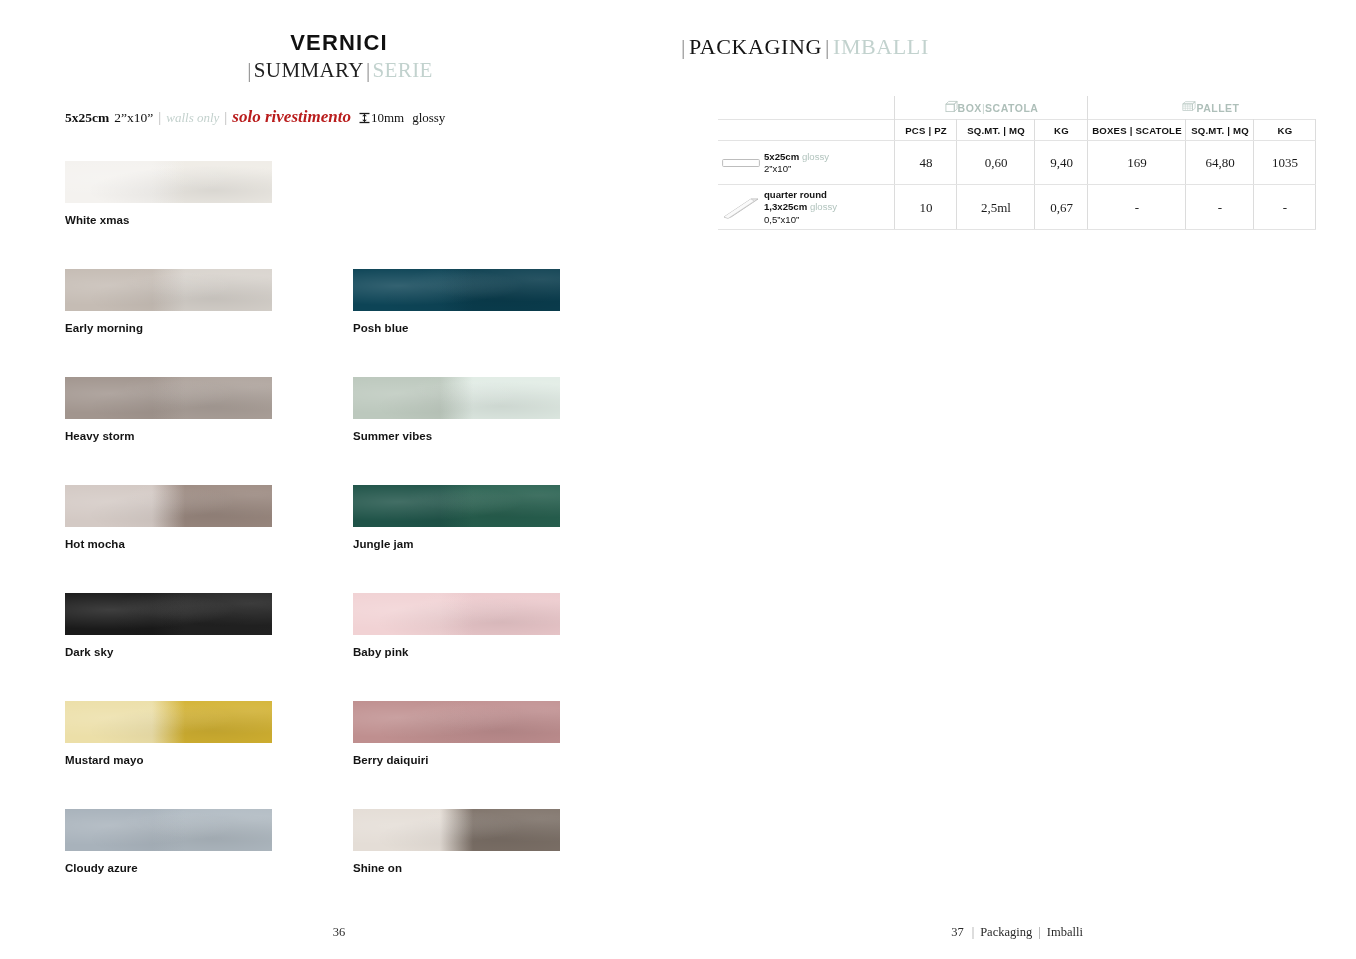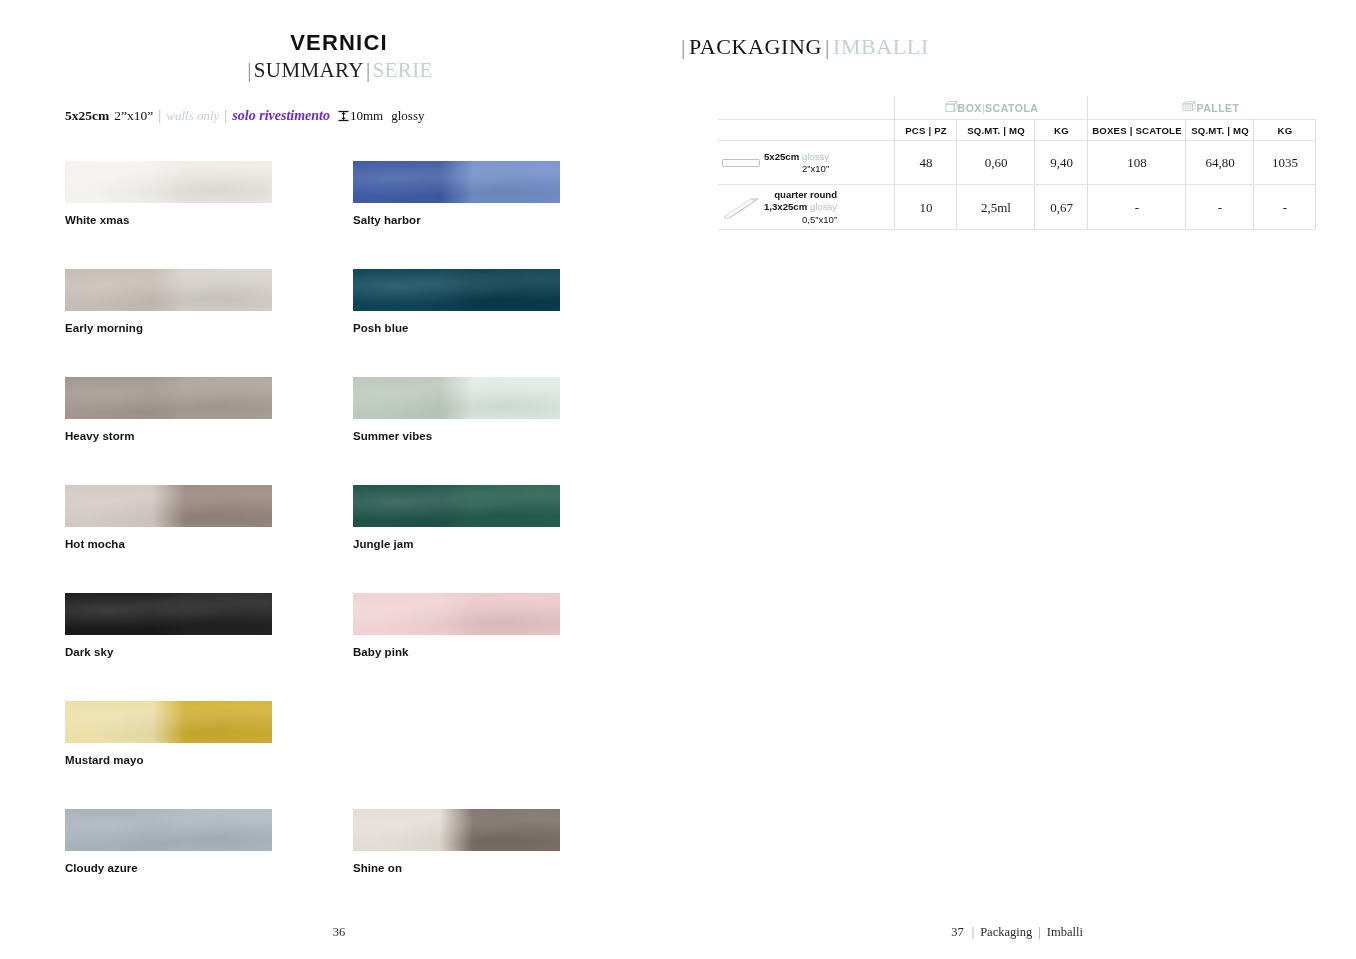--- a/index.html
+++ b/index.html
@@ -79,22 +79,22 @@
   .spec-line .walls {
     font-family: "Liberation Serif", serif;
     font-style: italic;
     font-size: 13px;
     color: #c3d1cd;
   }
   .spec-line .solo {
     font-family: "Liberation Serif", serif;
     font-style: italic;
     font-weight: bold;
-    font-size: 14px;
-    color: #6d28d9;
+    font-size: 17px;
+    color: #b91c1c;
   }
   .spec-line .thick-ico {
     display: inline-block;
     position: relative;
     width: 11px;
     height: 12px;
     vertical-align: -2px;
     margin-left: 8px;
     margin-right: 1px;
   }
@@ -259,21 +259,20 @@
     color: #1a1a1a;
   }
   .pk-prod {
     position: absolute;
     left: 0;
     top: 0;
     height: 100%;
     width: 177px;
     display: flex;
     align-items: center;
-    text-align: right;
   }
   .pk-prod-ico {
     width: 46px;
     flex: 0 0 46px;
     display: flex;
     align-items: center;
     justify-content: center;
   }
   .pk-prod-txt {
     font-size: 9.6px;
@@ -316,109 +315,109 @@
   <div class="swatch-grid">
     <div class="swatch-row">
       <div class="swatch-cell col0">
         <div class="swatch">
             <div class="tex" id="sw0" style="background: linear-gradient(90deg, rgb(244, 242, 239) 0%, rgb(244, 242, 239) 42%, rgb(239, 236, 230) 58%, rgb(239, 236, 230) 100%);">
               <div style="position: absolute; inset: 0px; background: radial-gradient(at 22% 40%, rgba(255, 255, 255, 0.16), rgba(255, 255, 255, 0) 55%), radial-gradient(at 72% 70%, rgba(0, 0, 0, 0.09), rgba(0, 0, 0, 0) 60%), radial-gradient(at 90% 25%, rgba(255, 255, 255, 0.12), rgba(255, 255, 255, 0) 50%);"></div>
             </div>
           </div>
         <div class="swatch-label">White xmas</div>
       </div>
+    </div>
+    <div class="swatch-row">
+      <div class="swatch-cell col0">
+        <div class="swatch">
+            <div class="tex" id="sw2" style="background: linear-gradient(90deg, rgb(197, 188, 180) 0%, rgb(197, 188, 180) 42%, rgb(216, 211, 205) 58%, rgb(216, 211, 205) 100%);">
+              <div style="position: absolute; inset: 0px; background: radial-gradient(at 22% 40%, rgba(255, 255, 255, 0.16), rgba(255, 255, 255, 0) 55%), radial-gradient(at 72% 70%, rgba(0, 0, 0, 0.09), rgba(0, 0, 0, 0) 60%), radial-gradient(at 90% 25%, rgba(255, 255, 255, 0.12), rgba(255, 255, 255, 0) 50%);"></div>
+            </div>
+          </div>
+        <div class="swatch-label">Early morning</div>
+      </div>
       <div class="swatch-cell col1">
         <div class="swatch">
-            <div class="tex" id="sw1" style="background: linear-gradient(90deg, rgb(62, 91, 163) 0%, rgb(62, 91, 163) 42%, rgb(116, 144, 204) 58%, rgb(116, 144, 204) 100%);">
-              <div style="position: absolute; inset: 0px; background: radial-gradient(at 22% 40%, rgba(255, 255, 255, 0.16), rgba(255, 255, 255, 0) 55%), radial-gradient(at 72% 70%, rgba(0, 0, 0, 0.09), rgba(0, 0, 0, 0) 60%), radial-gradient(at 90% 25%, rgba(255, 255, 255, 0.12), rgba(255, 255, 255, 0) 50%);"></div>
-            </div>
-          </div>
-        <div class="swatch-label">Salty harbor</div>
-      </div>
-    </div>
-    <div class="swatch-row">
-      <div class="swatch-cell col0">
-        <div class="swatch">
-            <div class="tex" id="sw2" style="background: linear-gradient(90deg, rgb(197, 188, 180) 0%, rgb(197, 188, 180) 42%, rgb(216, 211, 205) 58%, rgb(216, 211, 205) 100%);">
-              <div style="position: absolute; inset: 0px; background: radial-gradient(at 22% 40%, rgba(255, 255, 255, 0.16), rgba(255, 255, 255, 0) 55%), radial-gradient(at 72% 70%, rgba(0, 0, 0, 0.09), rgba(0, 0, 0, 0) 60%), radial-gradient(at 90% 25%, rgba(255, 255, 255, 0.12), rgba(255, 255, 255, 0) 50%);"></div>
-            </div>
-          </div>
-        <div class="swatch-label">Early morning</div>
+            <div class="tex" id="sw3" style="background: linear-gradient(90deg, rgb(13, 68, 86) 0%, rgb(13, 68, 86) 42%, rgb(10, 61, 78) 58%, rgb(10, 61, 78) 100%);">
+              <div style="position: absolute; inset: 0px; background: radial-gradient(at 22% 40%, rgba(255, 255, 255, 0.16), rgba(255, 255, 255, 0) 55%), radial-gradient(at 72% 70%, rgba(0, 0, 0, 0.09), rgba(0, 0, 0, 0) 60%), radial-gradient(at 90% 25%, rgba(255, 255, 255, 0.12), rgba(255, 255, 255, 0) 50%);"></div>
+            </div>
+          </div>
+        <div class="swatch-label">Posh blue</div>
+      </div>
+    </div>
+    <div class="swatch-row">
+      <div class="swatch-cell col0">
+        <div class="swatch">
+            <div class="tex" id="sw4" style="background: linear-gradient(90deg, rgb(161, 149, 142) 0%, rgb(161, 149, 142) 42%, rgb(173, 162, 155) 58%, rgb(173, 162, 155) 100%);">
+              <div style="position: absolute; inset: 0px; background: radial-gradient(at 22% 40%, rgba(255, 255, 255, 0.16), rgba(255, 255, 255, 0) 55%), radial-gradient(at 72% 70%, rgba(0, 0, 0, 0.09), rgba(0, 0, 0, 0) 60%), radial-gradient(at 90% 25%, rgba(255, 255, 255, 0.12), rgba(255, 255, 255, 0) 50%);"></div>
+            </div>
+          </div>
+        <div class="swatch-label">Heavy storm</div>
       </div>
       <div class="swatch-cell col1">
         <div class="swatch">
-            <div class="tex" id="sw3" style="background: linear-gradient(90deg, rgb(13, 68, 86) 0%, rgb(13, 68, 86) 42%, rgb(10, 61, 78) 58%, rgb(10, 61, 78) 100%);">
-              <div style="position: absolute; inset: 0px; background: radial-gradient(at 22% 40%, rgba(255, 255, 255, 0.16), rgba(255, 255, 255, 0) 55%), radial-gradient(at 72% 70%, rgba(0, 0, 0, 0.09), rgba(0, 0, 0, 0) 60%), radial-gradient(at 90% 25%, rgba(255, 255, 255, 0.12), rgba(255, 255, 255, 0) 50%);"></div>
-            </div>
-          </div>
-        <div class="swatch-label">Posh blue</div>
-      </div>
-    </div>
-    <div class="swatch-row">
-      <div class="swatch-cell col0">
-        <div class="swatch">
-            <div class="tex" id="sw4" style="background: linear-gradient(90deg, rgb(161, 149, 142) 0%, rgb(161, 149, 142) 42%, rgb(173, 162, 155) 58%, rgb(173, 162, 155) 100%);">
-              <div style="position: absolute; inset: 0px; background: radial-gradient(at 22% 40%, rgba(255, 255, 255, 0.16), rgba(255, 255, 255, 0) 55%), radial-gradient(at 72% 70%, rgba(0, 0, 0, 0.09), rgba(0, 0, 0, 0) 60%), radial-gradient(at 90% 25%, rgba(255, 255, 255, 0.12), rgba(255, 255, 255, 0) 50%);"></div>
-            </div>
-          </div>
-        <div class="swatch-label">Heavy storm</div>
+            <div class="tex" id="sw5" style="background: linear-gradient(90deg, rgb(188, 200, 189) 0%, rgb(188, 200, 189) 42%, rgb(225, 236, 229) 58%, rgb(225, 236, 229) 100%);">
+              <div style="position: absolute; inset: 0px; background: radial-gradient(at 22% 40%, rgba(255, 255, 255, 0.16), rgba(255, 255, 255, 0) 55%), radial-gradient(at 72% 70%, rgba(0, 0, 0, 0.09), rgba(0, 0, 0, 0) 60%), radial-gradient(at 90% 25%, rgba(255, 255, 255, 0.12), rgba(255, 255, 255, 0) 50%);"></div>
+            </div>
+          </div>
+        <div class="swatch-label">Summer vibes</div>
+      </div>
+    </div>
+    <div class="swatch-row">
+      <div class="swatch-cell col0">
+        <div class="swatch">
+            <div class="tex" id="sw6" style="background: linear-gradient(90deg, rgb(211, 201, 196) 0%, rgb(211, 201, 196) 42%, rgb(155, 137, 128) 58%, rgb(155, 137, 128) 100%);">
+              <div style="position: absolute; inset: 0px; background: radial-gradient(at 22% 40%, rgba(255, 255, 255, 0.16), rgba(255, 255, 255, 0) 55%), radial-gradient(at 72% 70%, rgba(0, 0, 0, 0.09), rgba(0, 0, 0, 0) 60%), radial-gradient(at 90% 25%, rgba(255, 255, 255, 0.12), rgba(255, 255, 255, 0) 50%);"></div>
+            </div>
+          </div>
+        <div class="swatch-label">Hot mocha</div>
       </div>
       <div class="swatch-cell col1">
         <div class="swatch">
-            <div class="tex" id="sw5" style="background: linear-gradient(90deg, rgb(188, 200, 189) 0%, rgb(188, 200, 189) 42%, rgb(225, 236, 229) 58%, rgb(225, 236, 229) 100%);">
-              <div style="position: absolute; inset: 0px; background: radial-gradient(at 22% 40%, rgba(255, 255, 255, 0.16), rgba(255, 255, 255, 0) 55%), radial-gradient(at 72% 70%, rgba(0, 0, 0, 0.09), rgba(0, 0, 0, 0) 60%), radial-gradient(at 90% 25%, rgba(255, 255, 255, 0.12), rgba(255, 255, 255, 0) 50%);"></div>
-            </div>
-          </div>
-        <div class="swatch-label">Summer vibes</div>
-      </div>
-    </div>
-    <div class="swatch-row">
-      <div class="swatch-cell col0">
-        <div class="swatch">
-            <div class="tex" id="sw6" style="background: linear-gradient(90deg, rgb(211, 201, 196) 0%, rgb(211, 201, 196) 42%, rgb(155, 137, 128) 58%, rgb(155, 137, 128) 100%);">
-              <div style="position: absolute; inset: 0px; background: radial-gradient(at 22% 40%, rgba(255, 255, 255, 0.16), rgba(255, 255, 255, 0) 55%), radial-gradient(at 72% 70%, rgba(0, 0, 0, 0.09), rgba(0, 0, 0, 0) 60%), radial-gradient(at 90% 25%, rgba(255, 255, 255, 0.12), rgba(255, 255, 255, 0) 50%);"></div>
-            </div>
-          </div>
-        <div class="swatch-label">Hot mocha</div>
-      </div>
+            <div class="tex" id="sw7" style="background: linear-gradient(90deg, rgb(31, 83, 72) 0%, rgb(31, 83, 72) 42%, rgb(39, 96, 79) 58%, rgb(39, 96, 79) 100%);">
+              <div style="position: absolute; inset: 0px; background: radial-gradient(at 22% 40%, rgba(255, 255, 255, 0.16), rgba(255, 255, 255, 0) 55%), radial-gradient(at 72% 70%, rgba(0, 0, 0, 0.09), rgba(0, 0, 0, 0) 60%), radial-gradient(at 90% 25%, rgba(255, 255, 255, 0.12), rgba(255, 255, 255, 0) 50%);"></div>
+            </div>
+          </div>
+        <div class="swatch-label">Jungle jam</div>
+      </div>
+    </div>
+    <div class="swatch-row">
       <div class="swatch-cell col1">
         <div class="swatch">
-            <div class="tex" id="sw7" style="background: linear-gradient(90deg, rgb(31, 83, 72) 0%, rgb(31, 83, 72) 42%, rgb(39, 96, 79) 58%, rgb(39, 96, 79) 100%);">
-              <div style="position: absolute; inset: 0px; background: radial-gradient(at 22% 40%, rgba(255, 255, 255, 0.16), rgba(255, 255, 255, 0) 55%), radial-gradient(at 72% 70%, rgba(0, 0, 0, 0.09), rgba(0, 0, 0, 0) 60%), radial-gradient(at 90% 25%, rgba(255, 255, 255, 0.12), rgba(255, 255, 255, 0) 50%);"></div>
-            </div>
-          </div>
-        <div class="swatch-label">Jungle jam</div>
-      </div>
-    </div>
-    <div class="swatch-row">
+            <div class="tex" id="sw9" style="background: linear-gradient(90deg, rgb(241, 210, 212) 0%, rgb(241, 210, 212) 42%, rgb(236, 201, 204) 58%, rgb(236, 201, 204) 100%);">
+              <div style="position: absolute; inset: 0px; background: radial-gradient(at 22% 40%, rgba(255, 255, 255, 0.16), rgba(255, 255, 255, 0) 55%), radial-gradient(at 72% 70%, rgba(0, 0, 0, 0.09), rgba(0, 0, 0, 0) 60%), radial-gradient(at 90% 25%, rgba(255, 255, 255, 0.12), rgba(255, 255, 255, 0) 50%);"></div>
+            </div>
+          </div>
+        <div class="swatch-label">Baby pink</div>
+      </div>
+      <div class="swatch-cell col0">
+        <div class="swatch">
+            <div class="tex" id="sw8" style="background: linear-gradient(90deg, rgb(26, 26, 26) 0%, rgb(26, 26, 26) 42%, rgb(34, 34, 34) 58%, rgb(34, 34, 34) 100%);">
+              <div style="position: absolute; inset: 0px; background: radial-gradient(at 22% 40%, rgba(255, 255, 255, 0.16), rgba(255, 255, 255, 0) 55%), radial-gradient(at 72% 70%, rgba(0, 0, 0, 0.09), rgba(0, 0, 0, 0) 60%), radial-gradient(at 90% 25%, rgba(255, 255, 255, 0.12), rgba(255, 255, 255, 0) 50%);"></div>
+            </div>
+          </div>
+        <div class="swatch-label">Dark sky</div>
+      </div>
+    </div>
+    <div class="swatch-row">
+      <div class="swatch-cell col0">
+        <div class="swatch">
+            <div class="tex" id="sw10" style="background: linear-gradient(90deg, rgb(236, 223, 168) 0%, rgb(236, 223, 168) 42%, rgb(211, 178, 49) 58%, rgb(211, 178, 49) 100%);">
+              <div style="position: absolute; inset: 0px; background: radial-gradient(at 22% 40%, rgba(255, 255, 255, 0.16), rgba(255, 255, 255, 0) 55%), radial-gradient(at 72% 70%, rgba(0, 0, 0, 0.09), rgba(0, 0, 0, 0) 60%), radial-gradient(at 90% 25%, rgba(255, 255, 255, 0.12), rgba(255, 255, 255, 0) 50%);"></div>
+            </div>
+          </div>
+        <div class="swatch-label">Mustard mayo</div>
+      </div>
       <div class="swatch-cell col1">
         <div class="swatch">
-            <div class="tex" id="sw9" style="background: linear-gradient(90deg, rgb(241, 210, 212) 0%, rgb(241, 210, 212) 42%, rgb(236, 201, 204) 58%, rgb(236, 201, 204) 100%);">
-              <div style="position: absolute; inset: 0px; background: radial-gradient(at 22% 40%, rgba(255, 255, 255, 0.16), rgba(255, 255, 255, 0) 55%), radial-gradient(at 72% 70%, rgba(0, 0, 0, 0.09), rgba(0, 0, 0, 0) 60%), radial-gradient(at 90% 25%, rgba(255, 255, 255, 0.12), rgba(255, 255, 255, 0) 50%);"></div>
-            </div>
-          </div>
-        <div class="swatch-label">Baby pink</div>
-      </div>
-      <div class="swatch-cell col0">
-        <div class="swatch">
-            <div class="tex" id="sw8" style="background: linear-gradient(90deg, rgb(26, 26, 26) 0%, rgb(26, 26, 26) 42%, rgb(34, 34, 34) 58%, rgb(34, 34, 34) 100%);">
-              <div style="position: absolute; inset: 0px; background: radial-gradient(at 22% 40%, rgba(255, 255, 255, 0.16), rgba(255, 255, 255, 0) 55%), radial-gradient(at 72% 70%, rgba(0, 0, 0, 0.09), rgba(0, 0, 0, 0) 60%), radial-gradient(at 90% 25%, rgba(255, 255, 255, 0.12), rgba(255, 255, 255, 0) 50%);"></div>
-            </div>
-          </div>
-        <div class="swatch-label">Dark sky</div>
-      </div>
-    </div>
-    <div class="swatch-row">
-      <div class="swatch-cell col0">
-        <div class="swatch">
-            <div class="tex" id="sw10" style="background: linear-gradient(90deg, rgb(236, 223, 168) 0%, rgb(236, 223, 168) 42%, rgb(211, 178, 49) 58%, rgb(211, 178, 49) 100%);">
-              <div style="position: absolute; inset: 0px; background: radial-gradient(at 22% 40%, rgba(255, 255, 255, 0.16), rgba(255, 255, 255, 0) 55%), radial-gradient(at 72% 70%, rgba(0, 0, 0, 0.09), rgba(0, 0, 0, 0) 60%), radial-gradient(at 90% 25%, rgba(255, 255, 255, 0.12), rgba(255, 255, 255, 0) 50%);"></div>
-            </div>
-          </div>
-        <div class="swatch-label">Mustard mayo</div>
+            <div class="tex" id="sw11" style="background: linear-gradient(90deg, rgb(191, 143, 143) 0%, rgb(191, 143, 143) 42%, rgb(192, 143, 144) 58%, rgb(192, 143, 144) 100%);">
+              <div style="position: absolute; inset: 0px; background: radial-gradient(at 22% 40%, rgba(255, 255, 255, 0.16), rgba(255, 255, 255, 0) 55%), radial-gradient(at 72% 70%, rgba(0, 0, 0, 0.09), rgba(0, 0, 0, 0) 60%), radial-gradient(at 90% 25%, rgba(255, 255, 255, 0.12), rgba(255, 255, 255, 0) 50%);"></div>
+            </div>
+          </div>
+        <div class="swatch-label">Berry daiquiri</div>
       </div>
     </div>
     <div class="swatch-row">
       <div class="swatch-cell col0">
         <div class="swatch">
             <div class="tex" id="sw12" style="background: linear-gradient(90deg, rgb(168, 178, 187) 0%, rgb(168, 178, 187) 42%, rgb(176, 186, 194) 58%, rgb(176, 186, 194) 100%);">
               <div style="position: absolute; inset: 0px; background: radial-gradient(at 22% 40%, rgba(255, 255, 255, 0.16), rgba(255, 255, 255, 0) 55%), radial-gradient(at 72% 70%, rgba(0, 0, 0, 0.09), rgba(0, 0, 0, 0) 60%), radial-gradient(at 90% 25%, rgba(255, 255, 255, 0.12), rgba(255, 255, 255, 0) 50%);"></div>
             </div>
           </div>
         <div class="swatch-label">Cloudy azure</div>
@@ -500,21 +499,21 @@
             </svg>
         </div>
         <div class="pk-prod-txt">
           <div><span class="b">5x25cm</span> <span class="gl">glossy</span></div>
           <div>2”x10”</div>
         </div>
       </div>
       <div class="pk-td cx1">48</div>
       <div class="pk-td cx2">0,60</div>
       <div class="pk-td cx3">9,40</div>
-      <div class="pk-td cx4">108</div>
+      <div class="pk-td cx4">169</div>
       <div class="pk-td cx5">64,80</div>
       <div class="pk-td cx6">1035</div>
       <div class="pk-divider-vert" style="left:176px; top:0; height:44px;"></div>
       <div class="pk-divider-vert" style="left:238px; top:0; height:44px;"></div>
       <div class="pk-divider-vert" style="left:316px; top:0; height:44px;"></div>
       <div class="pk-divider-vert" style="left:369px; top:0; height:44px;"></div>
       <div class="pk-divider-vert" style="left:467px; top:0; height:44px;"></div>
       <div class="pk-divider-vert" style="left:535px; top:0; height:44px;"></div>
       <div class="pk-divider-vert" style="left:597px; top:0; height:44px;"></div>
       <div class="pk-divider-horz" style="left:0; top:43px; width:598px;"></div>

